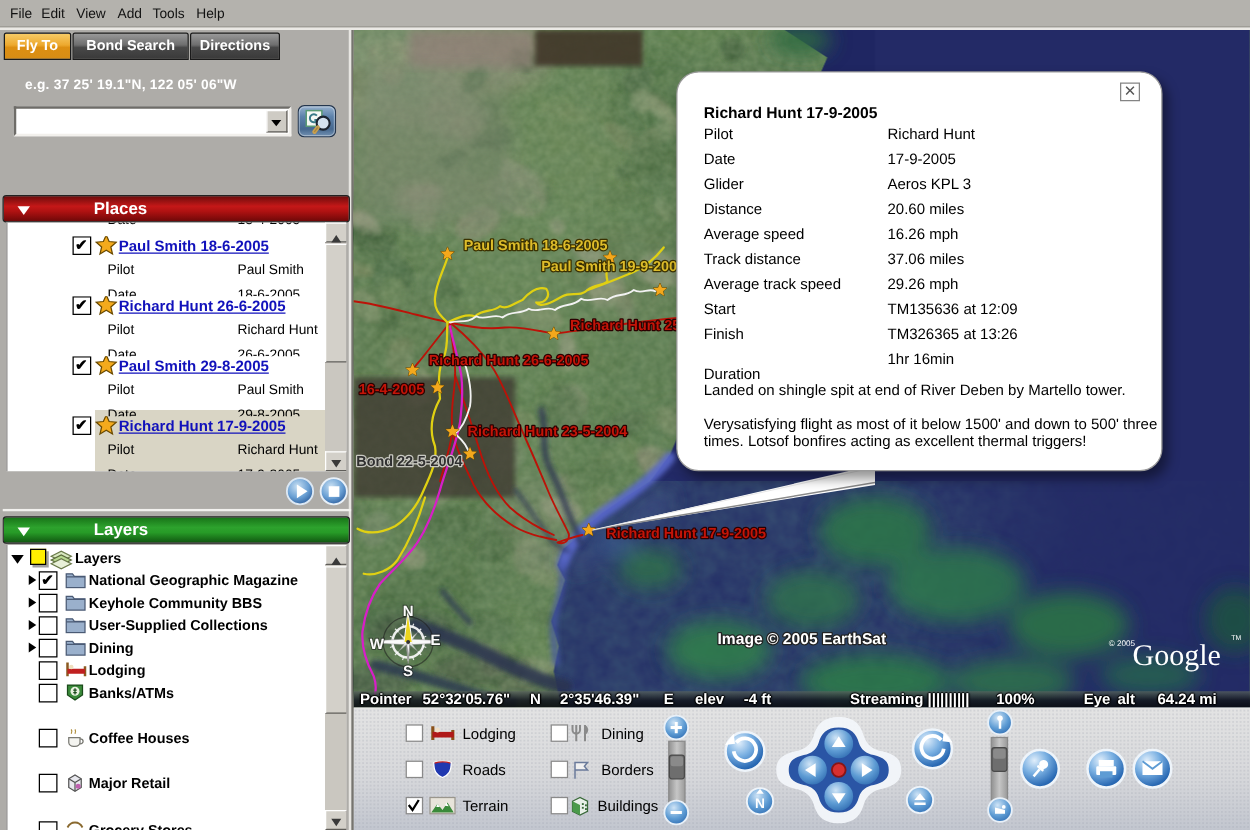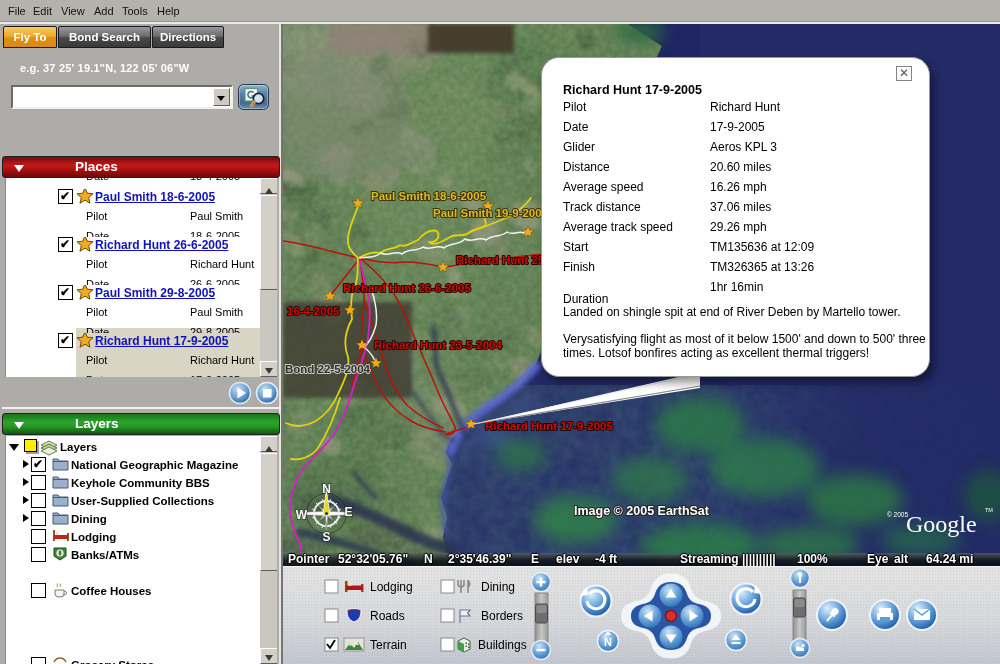--- a/index.html
+++ b/index.html
@@ -782,20 +782,29 @@
     </div>
   <div class="lrow" style="top:146px">
       <div class="box"></div>
     <svg class="licon" width="17" height="16" viewBox="0 0 17 16">
         <path d="M3 8 h9 v4 a4 3 0 0 1 -4 3 h-1 a4 3 0 0 1 -4 -3 Z" fill="#f4f4f0" stroke="#7a7a74"></path>
         <path d="M12 9 a2.5 2 0 0 1 0 4" fill="none" stroke="#7a7a74"></path>
         <path d="M5 5 q1 -2 0 -3.5 M8 5 q1 -2 0 -3.5" stroke="#b09040" fill="none"></path>
       </svg>
     <div class="txt">Coffee Houses</div>
     </div>
+  <div class="lrow" style="top:182px">
+      <div class="box"></div>
+    <svg class="licon" width="16" height="16" viewBox="0 0 16 16">
+        <path d="M3 5 L8 2 L13 5 L13 12 L8 15 L3 12 Z" fill="#e8e8ee" stroke="#555"></path>
+        <path d="M3 5 L8 8 L13 5 M8 8 V15" fill="none" stroke="#555"></path>
+        <circle cx="10.5" cy="11" r="2" fill="#c060b0"></circle>
+      </svg>
+    <div class="txt">Major Retail</div>
+    </div>
   <div class="lrow" style="top:220px">
       <div class="box"></div>
     <svg class="licon" width="16" height="16" viewBox="0 0 16 16">
         <path d="M2 6 q2 -4 6 -4 q4 0 6 4" fill="none" stroke="#8a6a30" stroke-width="1.5"></path>
       </svg>
     <div class="txt">Grocery Stores</div>
     </div>
   <div class="sbar" style="top:0;height:228px">
     <div class="sbtn sup" style="top:0"></div>
     <div class="sthumb" style="top:17px;height:118px"></div>

